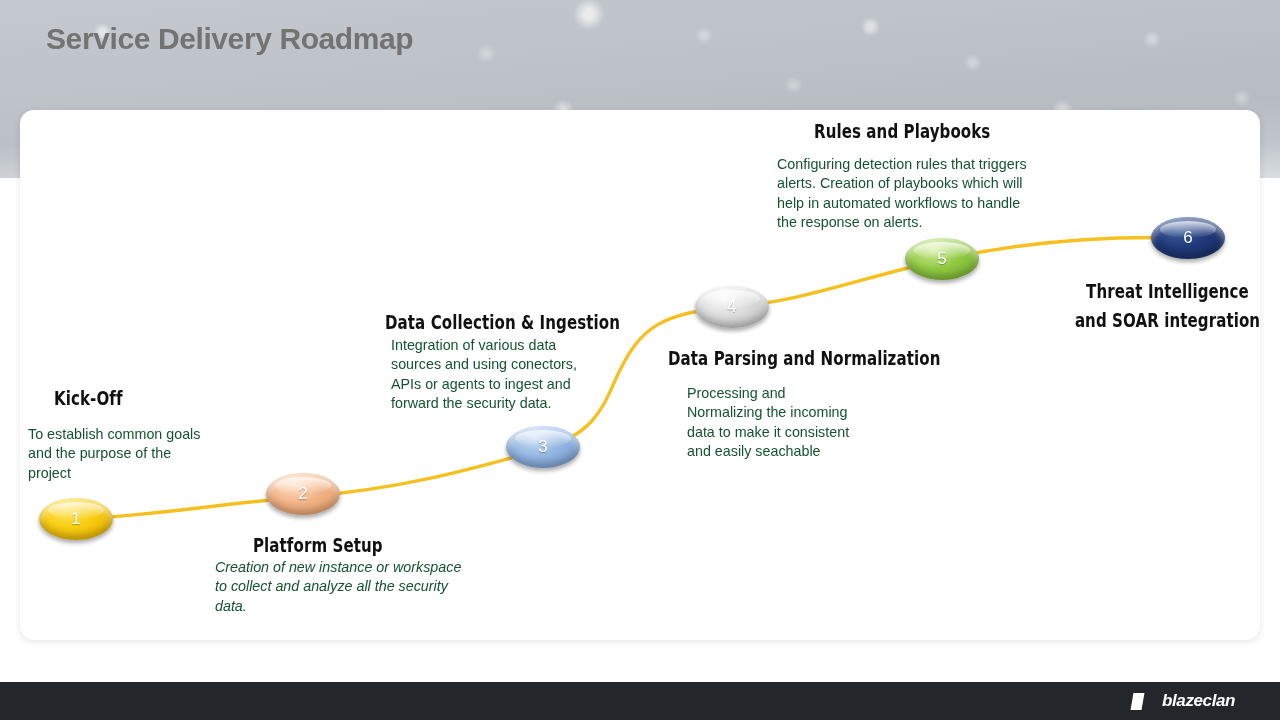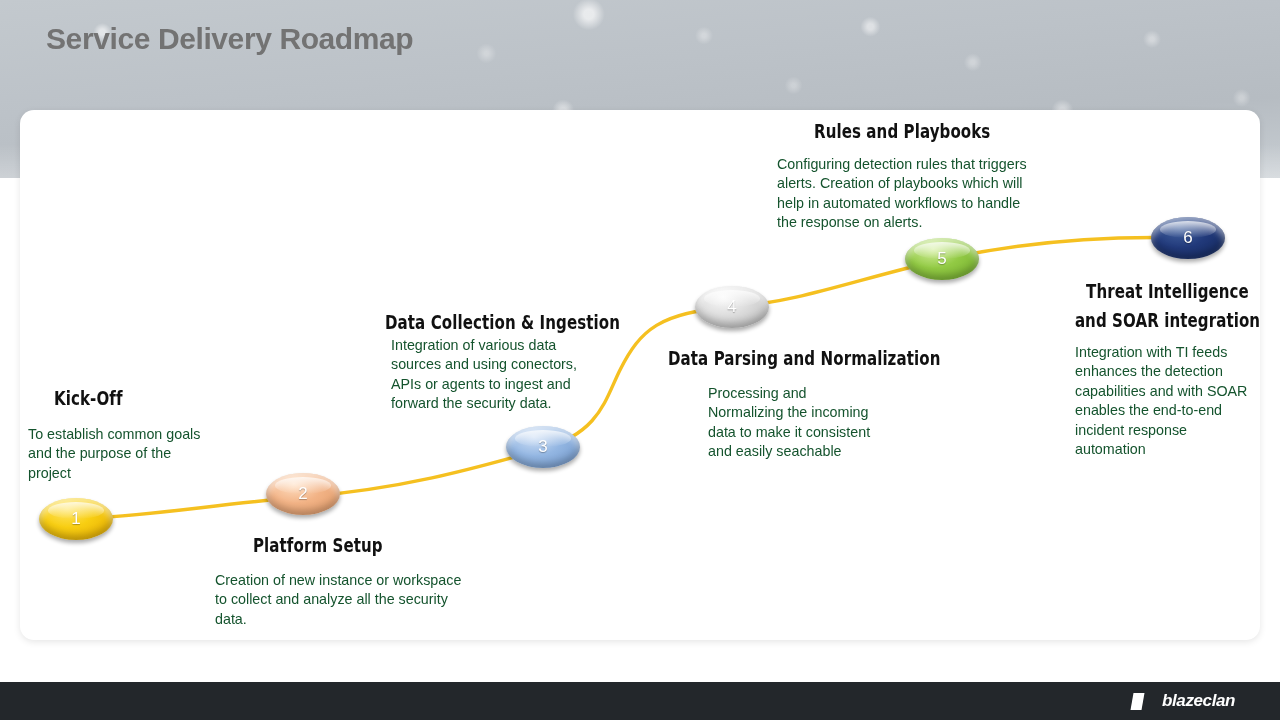--- a/index.html
+++ b/index.html
@@ -206,33 +206,32 @@
   <div class="node" style="left:1151px; top:217px;">
     <div class="bubble" style="background:radial-gradient(ellipse at 38% 26%, #42629f 0%, #21397A 46%, #132759 100%);">
       <span class="num">6</span>
     </div>
   </div>
 
   <div class="step-head" style="left:54px; top:387px; transform-origin:left center;">Kick-Off</div>
   <div class="step-body" style="left:28px; top:425px; width:185px;">To establish common goals and the purpose of the project</div>
 
   <div class="step-head" style="left:253px; top:534px; transform-origin:left center;">Platform Setup</div>
-  <div class="step-body" style="left:215px; top:571px; width:250px;">Creation of new instance or workspace to collect and analyze all the security data.</div>
+  <div class="step-body" style="left:215px; top:558px; width:250px;font-style:italic;">Creation of new instance or workspace to collect and analyze all the security data.</div>
 
   <div class="step-head" style="left:385px; top:311px; transform-origin:left center;">Data Collection &amp; Ingestion</div>
   <div class="step-body" style="left:391px; top:336px; width:215px;">Integration of various data sources and using conectors, APIs or agents to ingest and forward the security data.</div>
 
   <div class="step-head" style="left:668px; top:347px; transform-origin:left center;">Data Parsing and Normalization</div>
-  <div class="step-body" style="left:708px; top:384px; width:175px;">Processing and Normalizing the incoming data to make it consistent and easily seachable</div>
+  <div class="step-body" style="left:687px; top:384px; width:175px;">Processing and Normalizing the incoming data to make it consistent and easily seachable</div>
 
   <div class="step-head" style="left:814px; top:120px; transform-origin:left center;">Rules and Playbooks</div>
   <div class="step-body" style="left:777px; top:155px; width:260px;">Configuring detection rules that triggers alerts. Creation of playbooks which will help in automated workflows to handle the response on alerts.</div>
 
   <div class="step-head wrap" style="left:1055px; top:277px; width:225px; text-align:center; transform-origin:center center; line-height:29px;">Threat Intelligence and SOAR integration</div>
-  <div class="step-body" style="left:1075px; top:343px; width:185px;">Integration with TI feeds enhances the detection capabilities and with SOAR enables the end-to-end incident response automation</div>
 
   <div class="footer-bar">
     <div class="logo">
       <span class="logo-mark"></span>
       <span class="logo-text">blazeclan</span>
     </div>
   </div>
 
 </div>
 

